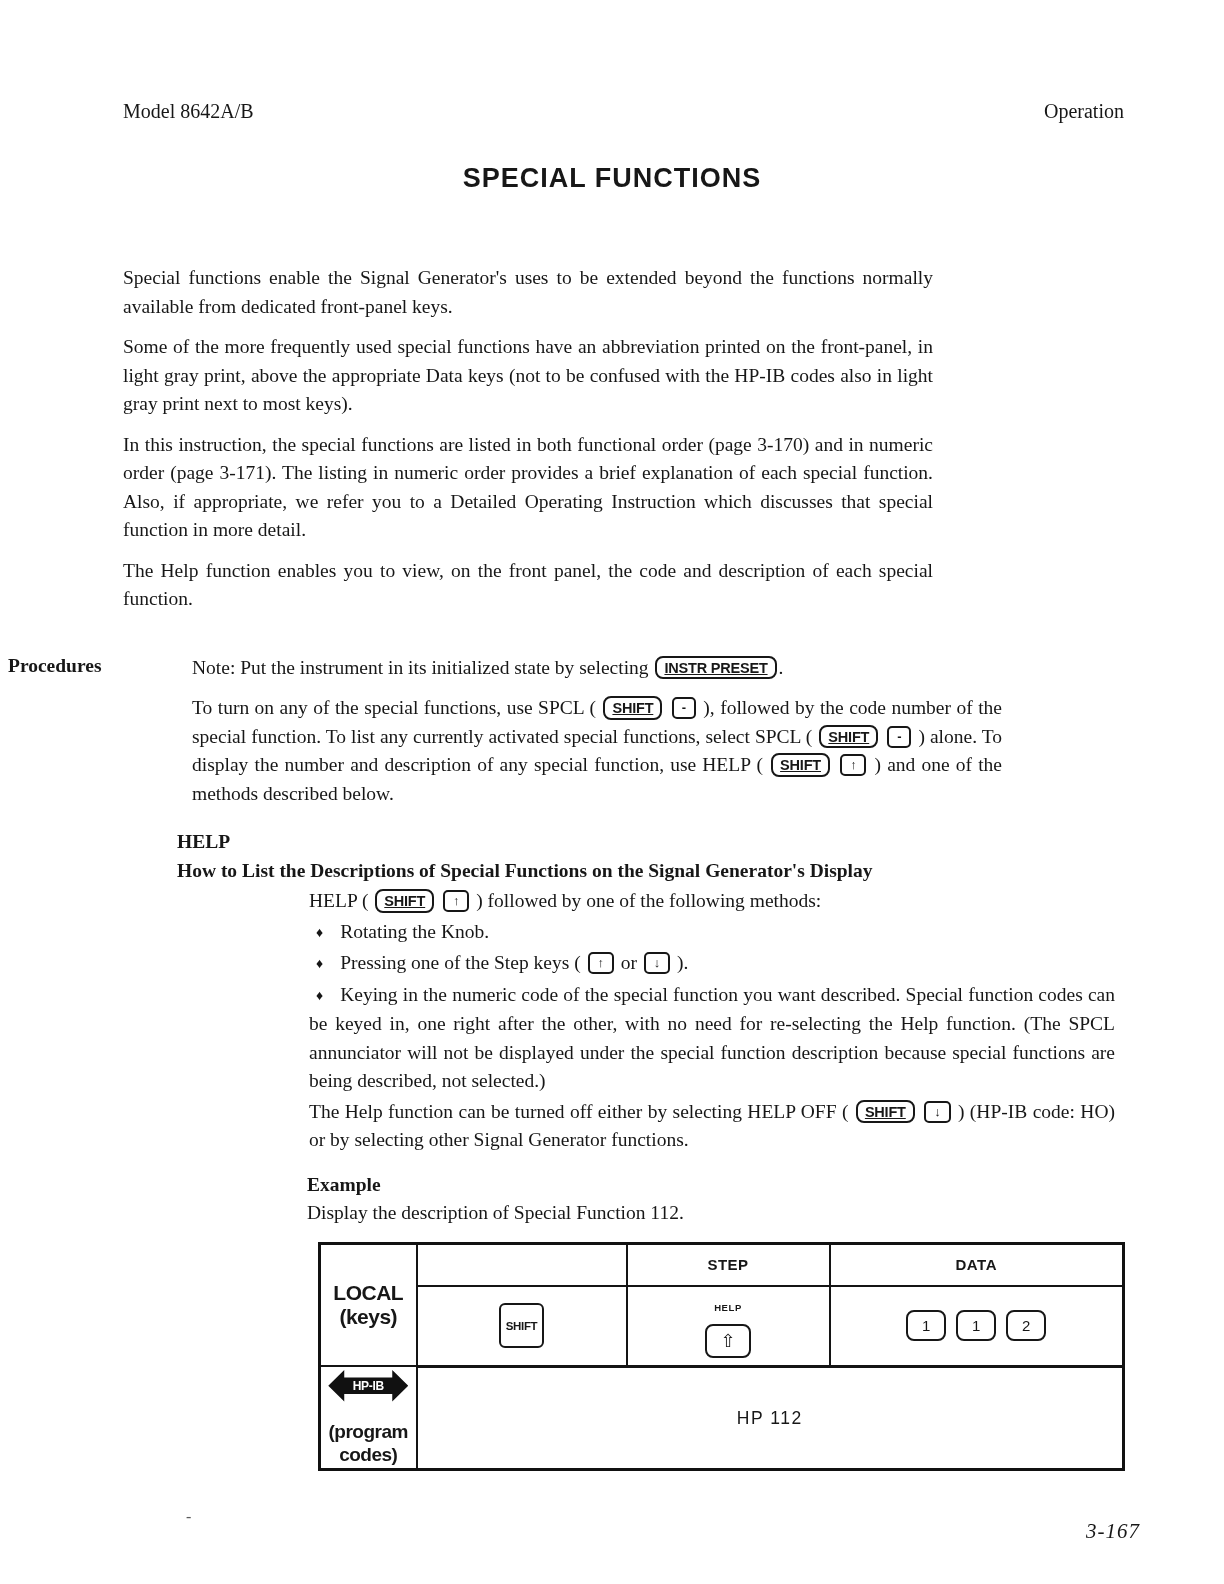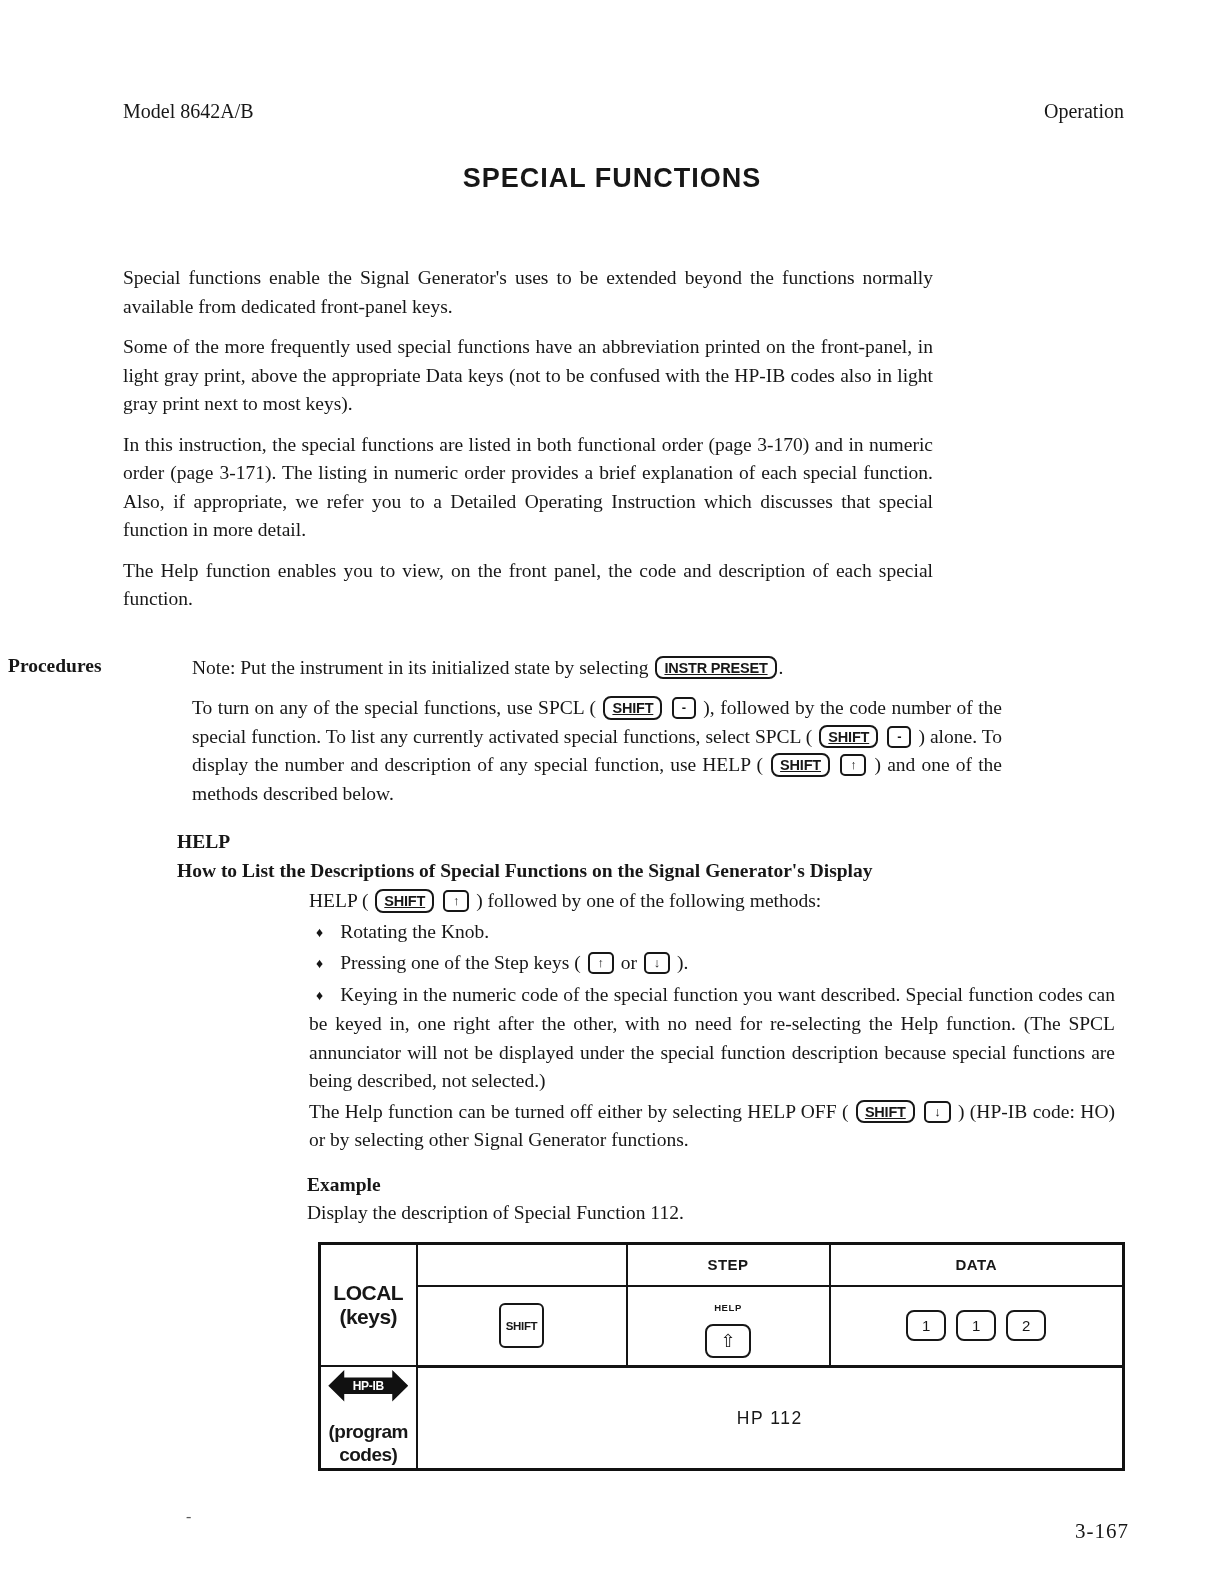--- a/index.html
+++ b/index.html
@@ -63,21 +63,21 @@
   .hpib-badge{
     display:inline-flex;align-items:center;justify-content:center;
     width:80px;height:34px;background:#111;color:#fff;
     font-family:"Liberation Sans",sans-serif;font-weight:bold;font-size:12px;letter-spacing:-0.3px;
     clip-path:polygon(0% 50%,20% 4%,20% 26%,80% 26%,80% 4%,100% 50%,80% 96%,80% 74%,20% 74%,20% 96%);
   }
   .hpib-sub{font-family:"Liberation Sans",sans-serif;font-weight:bold;font-size:19px;line-height:23px;margin-top:17px;letter-spacing:-0.5px;}
   .hpib-sub span{display:block;}
   .code-cell{font-family:"Liberation Sans",sans-serif;font-size:17.5px;letter-spacing:1.5px;}
   
-  .pg-number{position:absolute;right:95px;bottom:40px;font-size:21px;letter-spacing:1px;}
+  .pg-number{position:absolute;right:84px;bottom:40px;font-size:21px;letter-spacing:1px;font-style:italic;}
   .stray-dash{position:absolute;left:186px;bottom:58px;font-size:16px;color:#5a5a5a;}
 </style>
 </head>
 <body>
 
 <div class="page">
 
   <header class="pg-header">
     <span>Model 8642A/B</span>
     <span>Operation</span>

